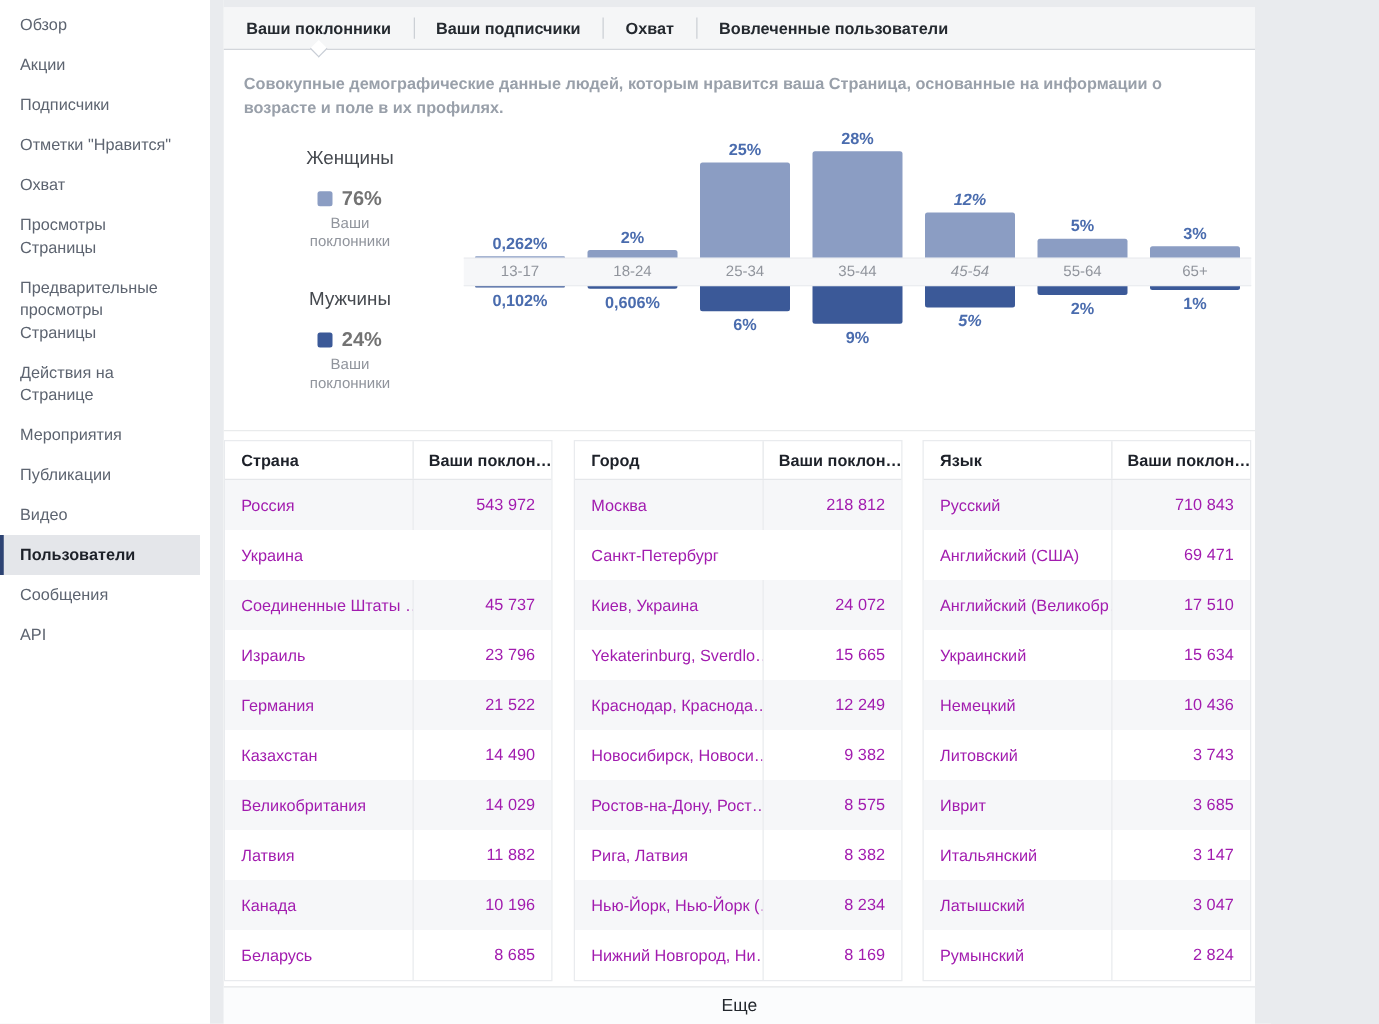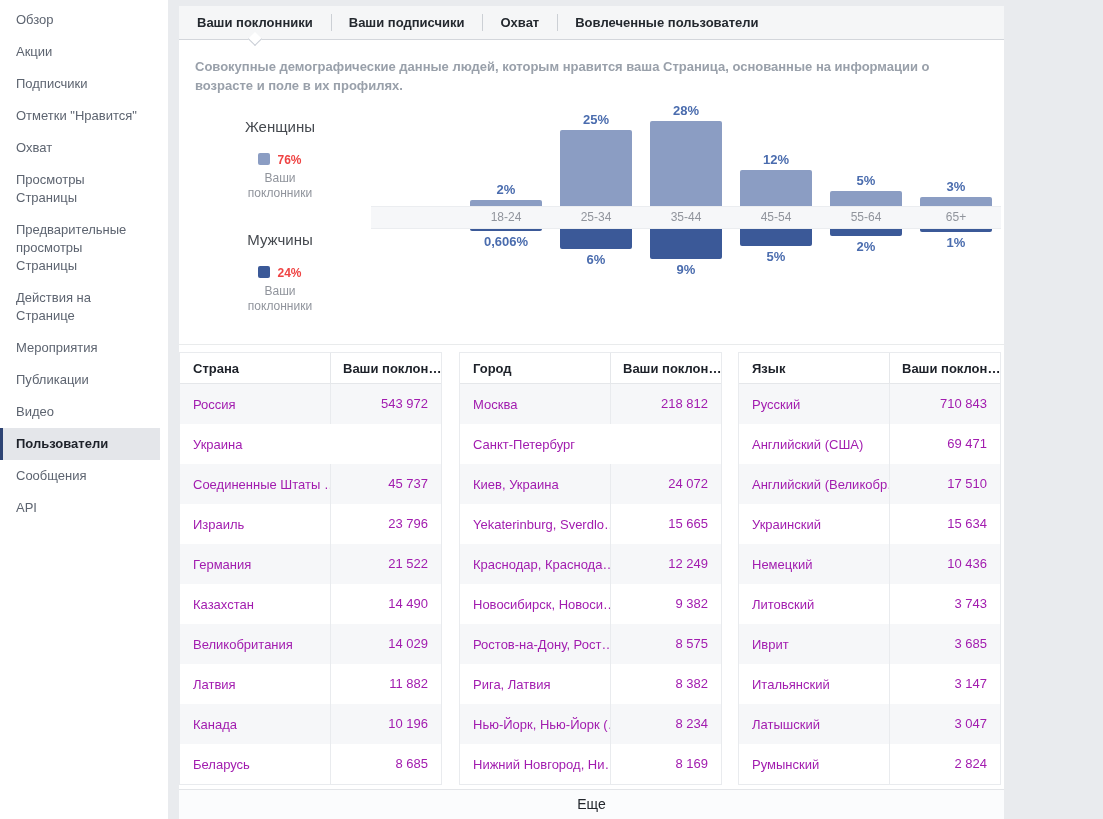--- a/index.html
+++ b/index.html
@@ -29,21 +29,21 @@
     position:absolute;left:50%;bottom:-5px;width:9px;height:9px;margin-left:-5px;
     background:#fff;border-right:1px solid #c9ced6;border-bottom:1px solid #c9ced6;
     transform:rotate(45deg);z-index:4;
   }
   
   .desc{position:absolute;left:16px;top:57px;width:795px;font-size:13px;line-height:19px;font-weight:bold;color:#99a0aa;}
   
   .legend{position:absolute;left:36px;top:118px;width:130px;text-align:center;}
   .legend-group + .legend-group{margin-top:30px;}
   .legend-title{font-size:15px;color:#45494f;margin-bottom:16px;}
-  .legend-value-row{font-size:12px;font-weight:bold;color:#ef4444;line-height:18px;}
+  .legend-value-row{font-size:16px;font-weight:bold;color:#737373;line-height:18px;}
   .swatch{display:inline-block;width:12px;height:12px;border-radius:2px;margin-right:7px;vertical-align:-1px;}
   .legend-sub{font-size:12px;color:#90949c;line-height:15px;width:76px;margin:2px auto 0;}
   
   .chart{position:absolute;left:192px;top:95px;width:630px;height:260px;}
   .band{position:absolute;left:0;top:111px;width:630px;height:21px;background:#f6f7f9;border-top:1px solid #ebedf0;border-bottom:1px solid #ebedf0;}
   .col{position:absolute;top:0;height:100%;width:90px;}
   .age{position:absolute;top:115px;width:100%;text-align:center;font-size:12px;color:#90949c;z-index:2;}
   .wbar{position:absolute;left:9px;width:72px;bottom:149px;border-radius:2px 2px 0 0;z-index:1;cursor:pointer;}
   .mbar{position:absolute;left:9px;width:72px;top:134px;border-radius:0 0 2px 2px;z-index:1;cursor:pointer;}
   .wlabel,.mlabel{position:absolute;width:100%;text-align:center;font-size:13px;font-weight:bold;color:#4a6cae;}
@@ -112,20 +112,27 @@
       <div class="legend-title">Мужчины</div>
       <div class="legend-value-row">
         <span class="swatch" id="swatch-m" style="background: rgb(59, 89, 152);"></span><span>24%</span>
       </div>
       <div class="legend-sub">Ваши поклонники</div>
     </div>
   </div>
 
   <div class="chart" id="chart">
     <div class="band"></div>
+  <div class="col" style="left: 0px;">
+        <div class="wlabel" style="bottom: 153px;">0,262%</div>
+        <div class="wbar" style="height: 1px; background: rgb(139, 157, 195);"></div>
+        <div class="age">13-17</div>
+        <div class="mbar" style="height: 1px; background: rgb(59, 89, 152);"></div>
+        <div class="mlabel" style="top: 138px;">0,102%</div>
+      </div>
       <div class="col" style="left: 90px;">
         <div class="wlabel" style="bottom: 158px;">2%</div>
         <div class="wbar" style="height: 6px; background: rgb(139, 157, 195);"></div>
         <div class="age">18-24</div>
         <div class="mbar" style="height: 2px; background: rgb(59, 89, 152);"></div>
         <div class="mlabel" style="top: 139px;">0,606%</div>
       </div>
       <div class="col" style="left: 180px;">
         <div class="wlabel" style="bottom: 228px;">25%</div>
         <div class="wbar" style="height: 76px; background: rgb(139, 157, 195);"></div>
@@ -133,21 +140,21 @@
         <div class="mbar" style="height: 20px; background: rgb(59, 89, 152);"></div>
         <div class="mlabel" style="top: 157px;">6%</div>
       </div>
       <div class="col" style="left: 270px;">
         <div class="wlabel" style="bottom: 237px;">28%</div>
         <div class="wbar" style="height: 85px; background: rgb(139, 157, 195);"></div>
         <div class="age">35-44</div>
         <div class="mbar" style="height: 30px; background: rgb(59, 89, 152);"></div>
         <div class="mlabel" style="top: 167px;">9%</div>
       </div>
-      <div class="col" style="left: 360px;">
+      <div class="col" style="left: 360px; font-style: italic;">
         <div class="wlabel" style="bottom: 188px;">12%</div>
         <div class="wbar" style="height: 36px; background: rgb(139, 157, 195);"></div>
         <div class="age">45-54</div>
         <div class="mbar" style="height: 17px; background: rgb(59, 89, 152);"></div>
         <div class="mlabel" style="top: 154px;">5%</div>
       </div>
       <div class="col" style="left: 450px;">
         <div class="wlabel" style="bottom: 167px;">5%</div>
         <div class="wbar" style="height: 15px; background: rgb(139, 157, 195);"></div>
         <div class="age">55-64</div>

